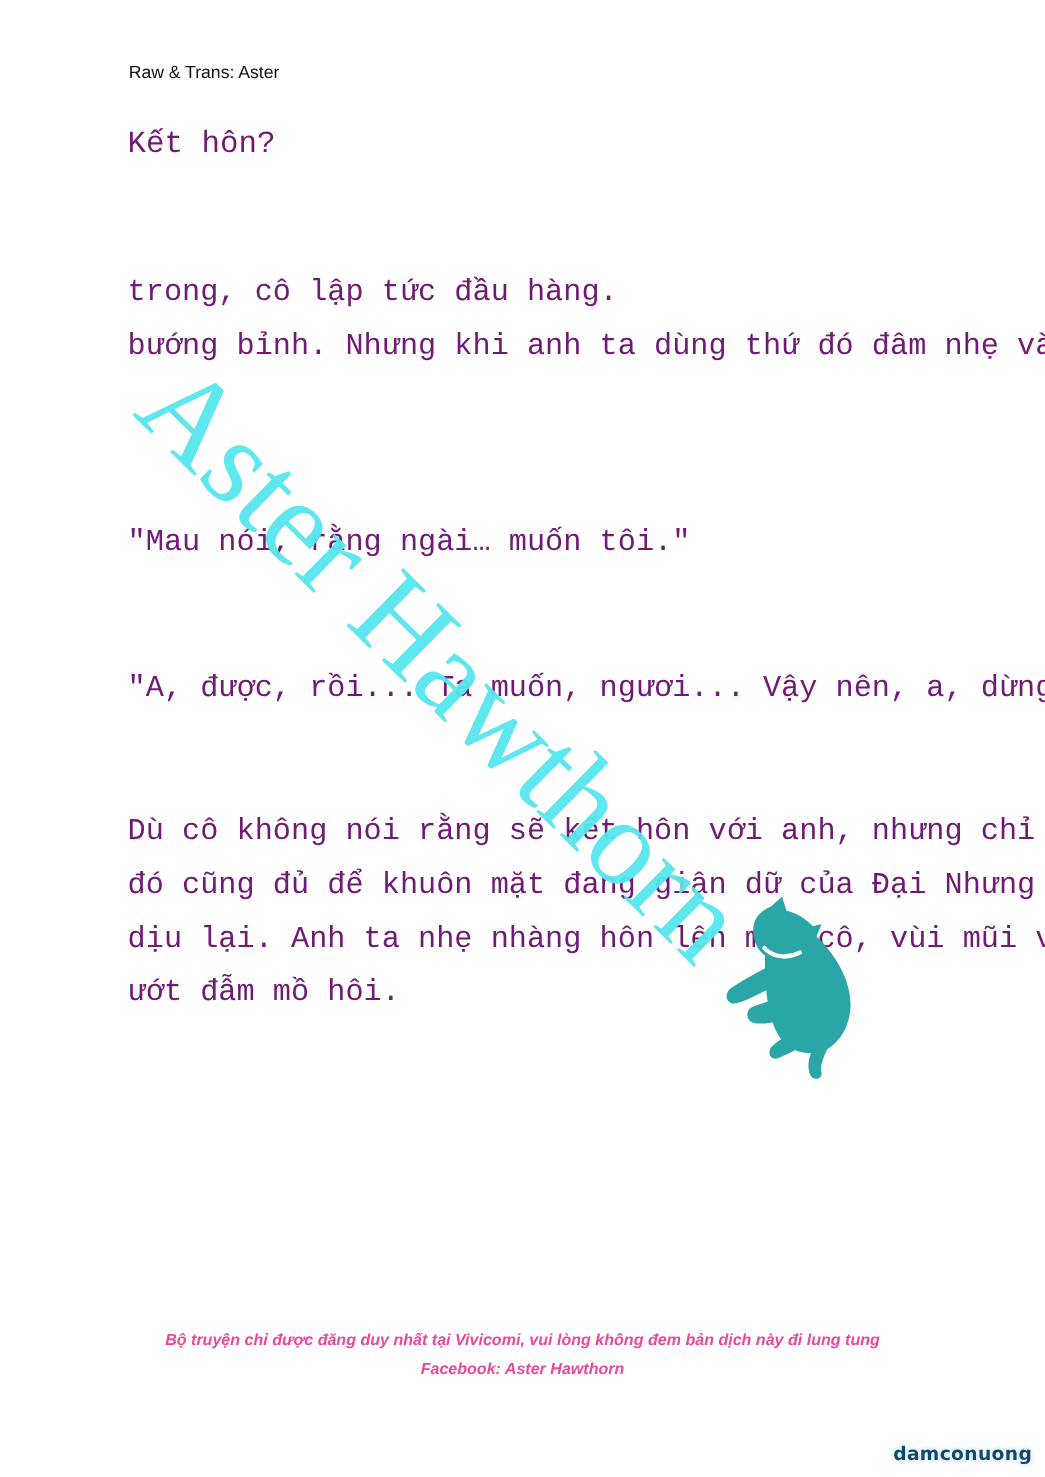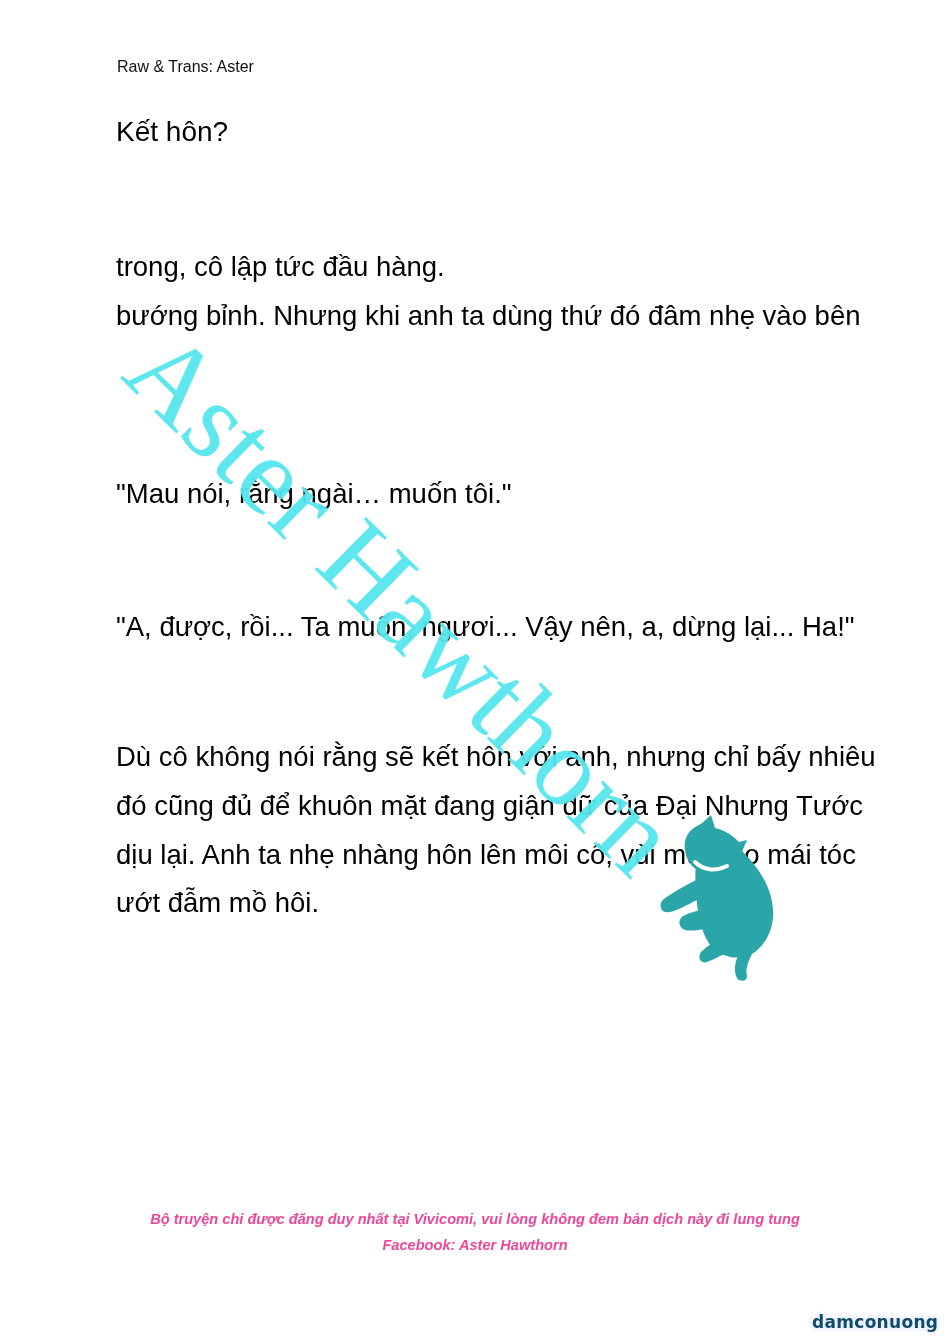--- a/index.html
+++ b/index.html
@@ -23,22 +23,22 @@
     .credit {
       position: absolute;
       left: 117px;
       top: 58px;
       font-family: "Liberation Sans", sans-serif;
       font-size: 16px;
       color: #111111;
       white-space: nowrap;
     }
     .serif {
-      font-family: Liberation Sans, sans-serif;
-      color: #000000;
+      font-family: Liberation Mono, monospace;
+      color: #701a75;
       white-space: nowrap;
     }
     .title {
       position: absolute;
       left: 116px;
       top: 114px;
       font-size: 28px;
       line-height: 36px;
     }
     .para {

